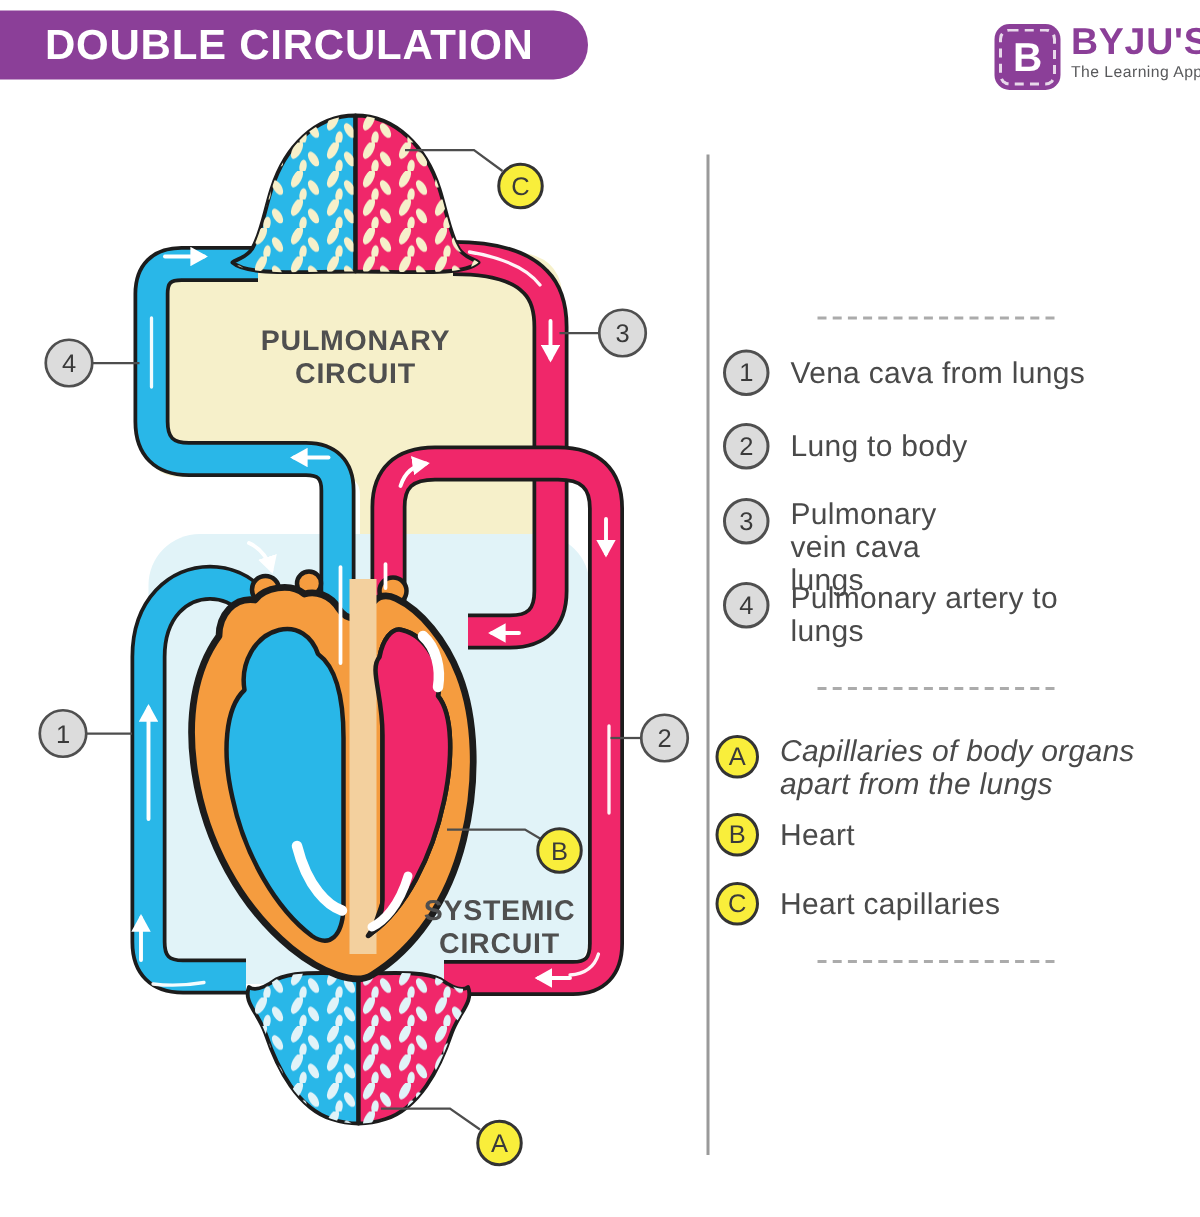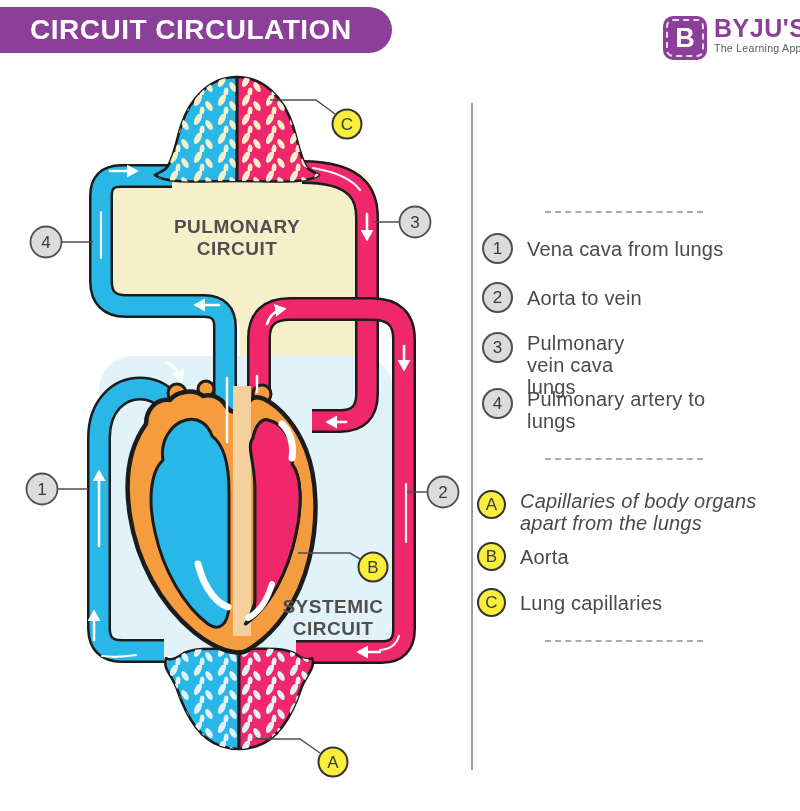--- a/index.html
+++ b/index.html
@@ -173,21 +173,21 @@
       <text class="mk-txt" x="373" y="573">B</text>
     </g>
     <g>
       <circle cx="333" cy="762" r="14.5" fill="#f9ee3b" stroke="#333333" stroke-width="2"></circle>
       <text class="mk-txt" x="333" y="768">A</text>
     </g>
   </g>
 </svg>
 
 <div class="banner">
-  <span class="banner-title">CIRCUIT CIRCULATION</span>
+  <span class="banner-title">DOUBLE CIRCULATION</span>
 </div>
 
 <div class="logo">
   <div class="logo-mark">
     <span>B</span>
   </div>
   <div>
     <div class="logo-brand">BYJU'S</div>
     <div class="logo-tagline">The Learning App</div>
   </div>
@@ -197,34 +197,34 @@
 <div class="dash-sep" style="top:211px"></div>
 <div class="dash-sep" style="top:458px"></div>
 <div class="dash-sep" style="top:640px"></div>
 
 <div class="legend-row center" style="left:482px;top:233px">
   <span class="chip gray">1</span>
   <span class="legend-text">Vena cava from lungs</span>
 </div>
 <div class="legend-row center" style="left:482px;top:282px">
   <span class="chip gray">2</span>
-  <span class="legend-text">Aorta to vein</span>
+  <span class="legend-text">Lung to body</span>
 </div>
 <div class="legend-row topalign" style="left:482px;top:332px">
   <span class="chip gray">3</span>
   <span class="legend-text w140">Pulmonary vein cava lungs</span>
 </div>
 <div class="legend-row topalign" style="left:482px;top:388px">
   <span class="chip gray">4</span>
   <span class="legend-text w195">Pulmonary artery to lungs</span>
 </div>
 <div class="legend-row topalign" style="left:477px;top:490px">
   <span class="chip yellow">A</span>
   <span class="legend-text w255">Capillaries of body organs apart from the lungs</span>
 </div>
 <div class="legend-row center" style="left:477px;top:542px">
   <span class="chip yellow">B</span>
-  <span class="legend-text">Aorta</span>
+  <span class="legend-text">Heart</span>
 </div>
 <div class="legend-row center" style="left:477px;top:588px">
   <span class="chip yellow">C</span>
-  <span class="legend-text">Lung capillaries</span>
+  <span class="legend-text">Heart capillaries</span>
 </div>
 
 </body></html>

